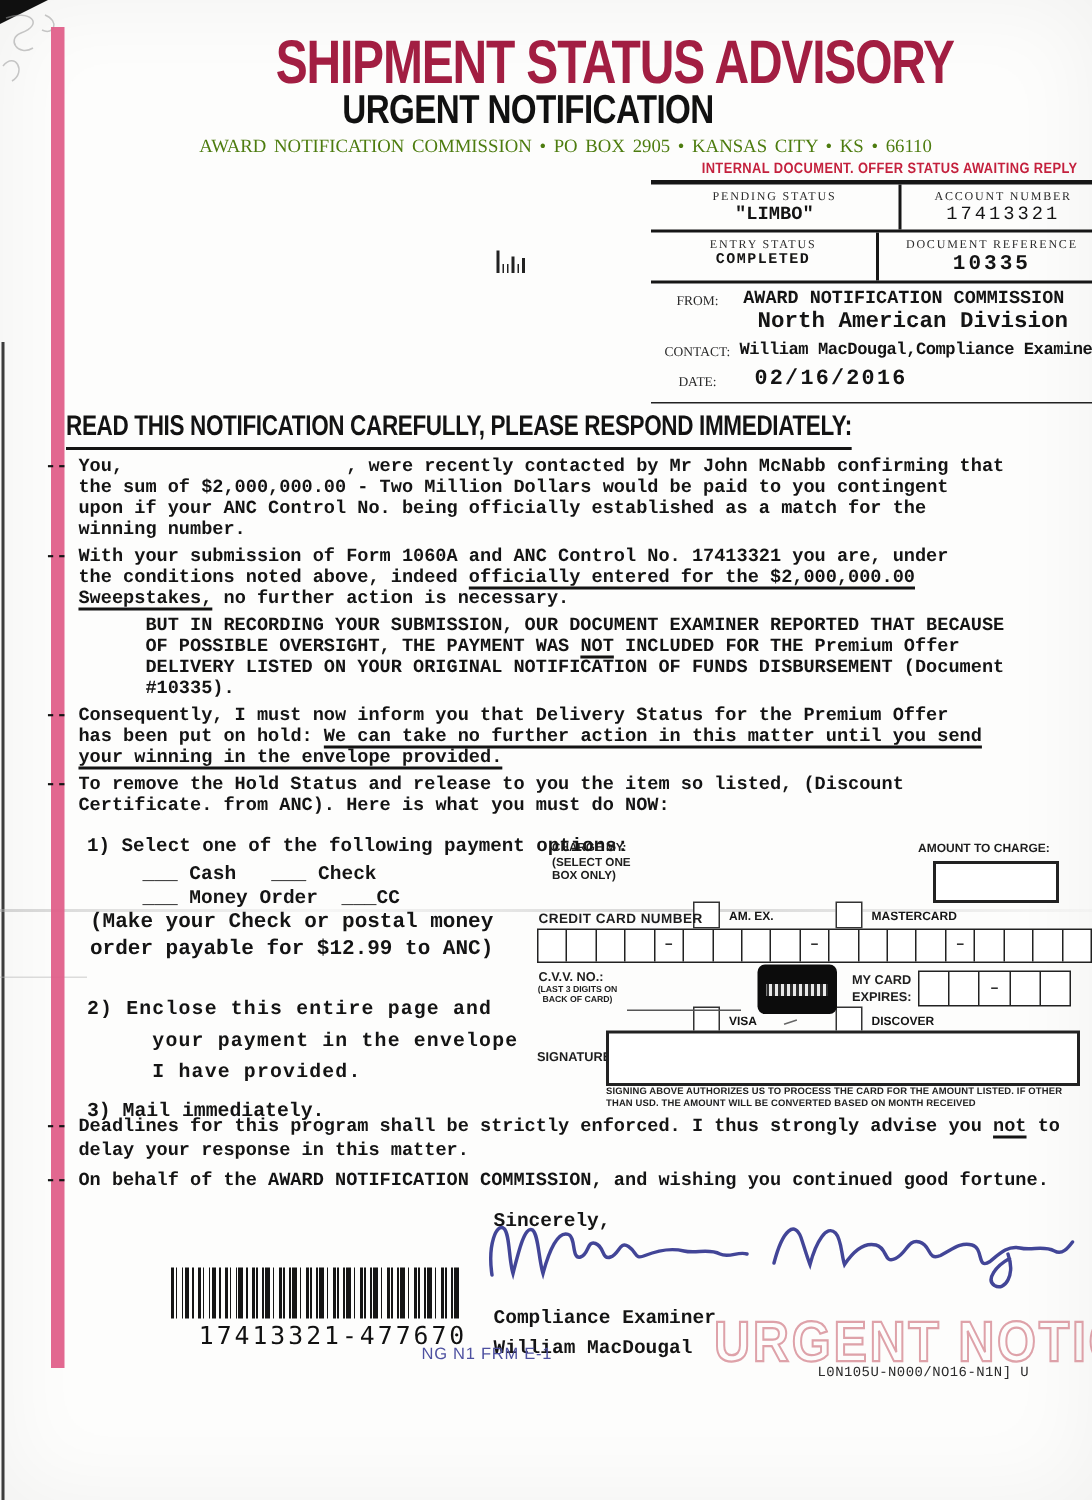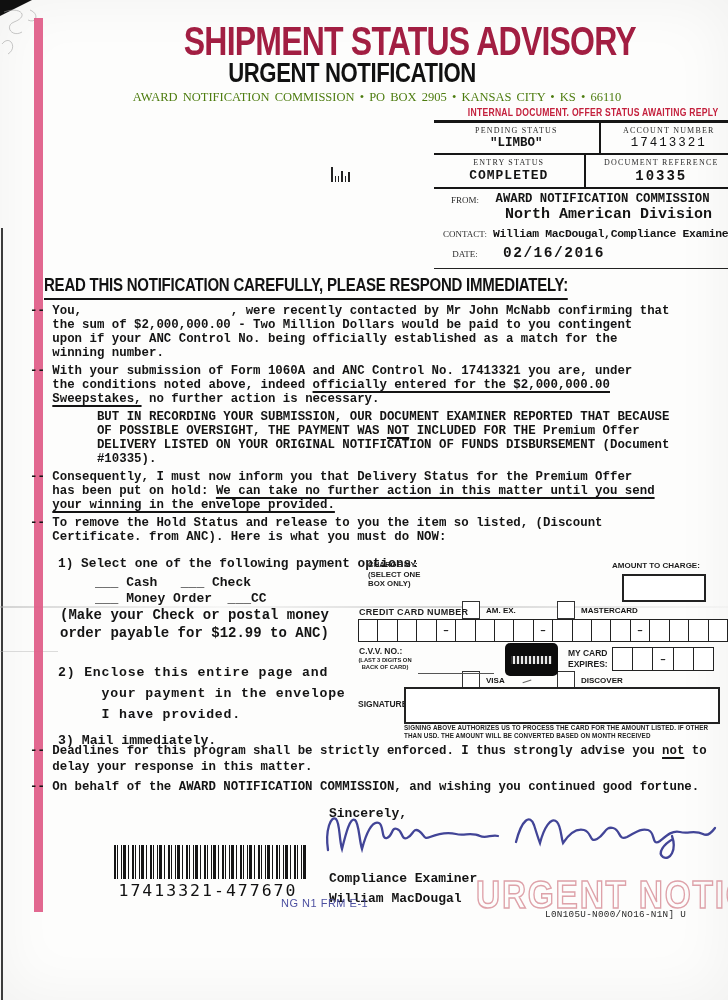--- a/index.html
+++ b/index.html
@@ -27,21 +27,21 @@
   
   #status-panel{left:414px;top:120px;width:303px;border-top:3.5px solid #161616;border-bottom:1.5px solid #222;background:transparent;margin-left:20px;}
   .sp-row{display:grid;border-bottom:2px solid #161616;}
   .sp-row.r1{grid-template-columns:55% 45%;}
   .sp-row.r2{grid-template-columns:50% 50%;}
   .sp-cell{text-align:center;padding:3px 0 3px;}
   .sp-cell.divider{border-right:2px solid #161616;}
   .sp-label{font-family:"Liberation Serif",serif;font-size:8px;letter-spacing:1.2px;color:#2a2a2a;}
   .sp-value{font-weight:bold;font-size:12.5px;margin-top:1px;}
   .sp-value.num{letter-spacing:2px;font-weight:normal;}
-  .sp-value.big{font-size:13px;letter-spacing:1px;}
+  .sp-value.big{font-size:10px;letter-spacing:1px;}
   .sp-value.ref{font-size:14px;letter-spacing:2px;}
   .info-row{display:flex;padding:3px 0 1px 3px;text-align:center;}
   .info-label{font-family:"Liberation Serif",serif;font-size:9px;color:#2a2a2a;width:56px;flex:none;padding-top:3px;}
   .info-value{font-weight:bold;font-size:12.3px;line-height:15px;}
   .info-value .l2{padding-left:12px;font-size:15px;}
   #contact-row .info-value{font-size:11.4px;letter-spacing:-.3px;padding-top:1px;}
   #date-row{padding-bottom:7px;}
   #date-row .info-value{font-size:14.5px;letter-spacing:1.5px;padding-left:10px;}
   
   #mini-barcode{left:331px;top:167px;display:flex;align-items:flex-end;gap:2px;height:15px;}
@@ -93,21 +93,21 @@
   #sig-box{left:404px;top:687px;width:312px;height:33px;border:2px solid #222;background:#fff;}
   #legal{left:404px;top:724px;width:318px;font-size:6.3px;line-height:7.7px;letter-spacing:.1px;color:#222;}
   
   #sincerely{left:329px;top:806px;font-size:13px;font-weight:bold;}
   #signature-svg{left:320px;top:806px;}
   #signer-name{left:329px;top:855px;font-size:13px;font-weight:bold;margin-top:36px;}
   #signer-title{left:329px;top:871px;font-size:13px;font-weight:bold;}
   
   #barcode{left:114px;top:845px;width:192px;height:34px;
     background:repeating-linear-gradient(90deg,#151515 0 2px,transparent 2px 3px,#151515 3px 4px,transparent 4px 7px,#151515 7px 8px,transparent 8px 9px,#151515 9px 12px,transparent 12px 14px,#151515 14px 15px,transparent 15px 18px);}
-  #barcode-digits{left:112px;top:881px;width:192px;text-align:center;font-family:"DejaVu Sans Mono",monospace;
+  #barcode-digits{left:126px;top:881px;width:192px;text-align:center;font-family:"DejaVu Sans Mono",monospace;
     font-size:16.5px;letter-spacing:2px;color:#111;}
   #form-code{left:281px;top:897px;font-size:11px;color:#4d50a0;letter-spacing:.5px;}
   #watermark{left:476px;top:874px;font-size:38px;font-weight:bold;white-space:nowrap;color:#d4848e;}
   #watermark span{display:inline-block;transform:scaleX(.88);transform-origin:left center;letter-spacing:2px;
     -webkit-text-stroke:1.5px #d4848e;-webkit-text-fill-color:transparent;opacity:.75;}
   #doc-code{left:545px;top:909px;font-size:9.3px;color:#2a2a2a;letter-spacing:.3px;}
 </style>
 </head>
 <body>
 

